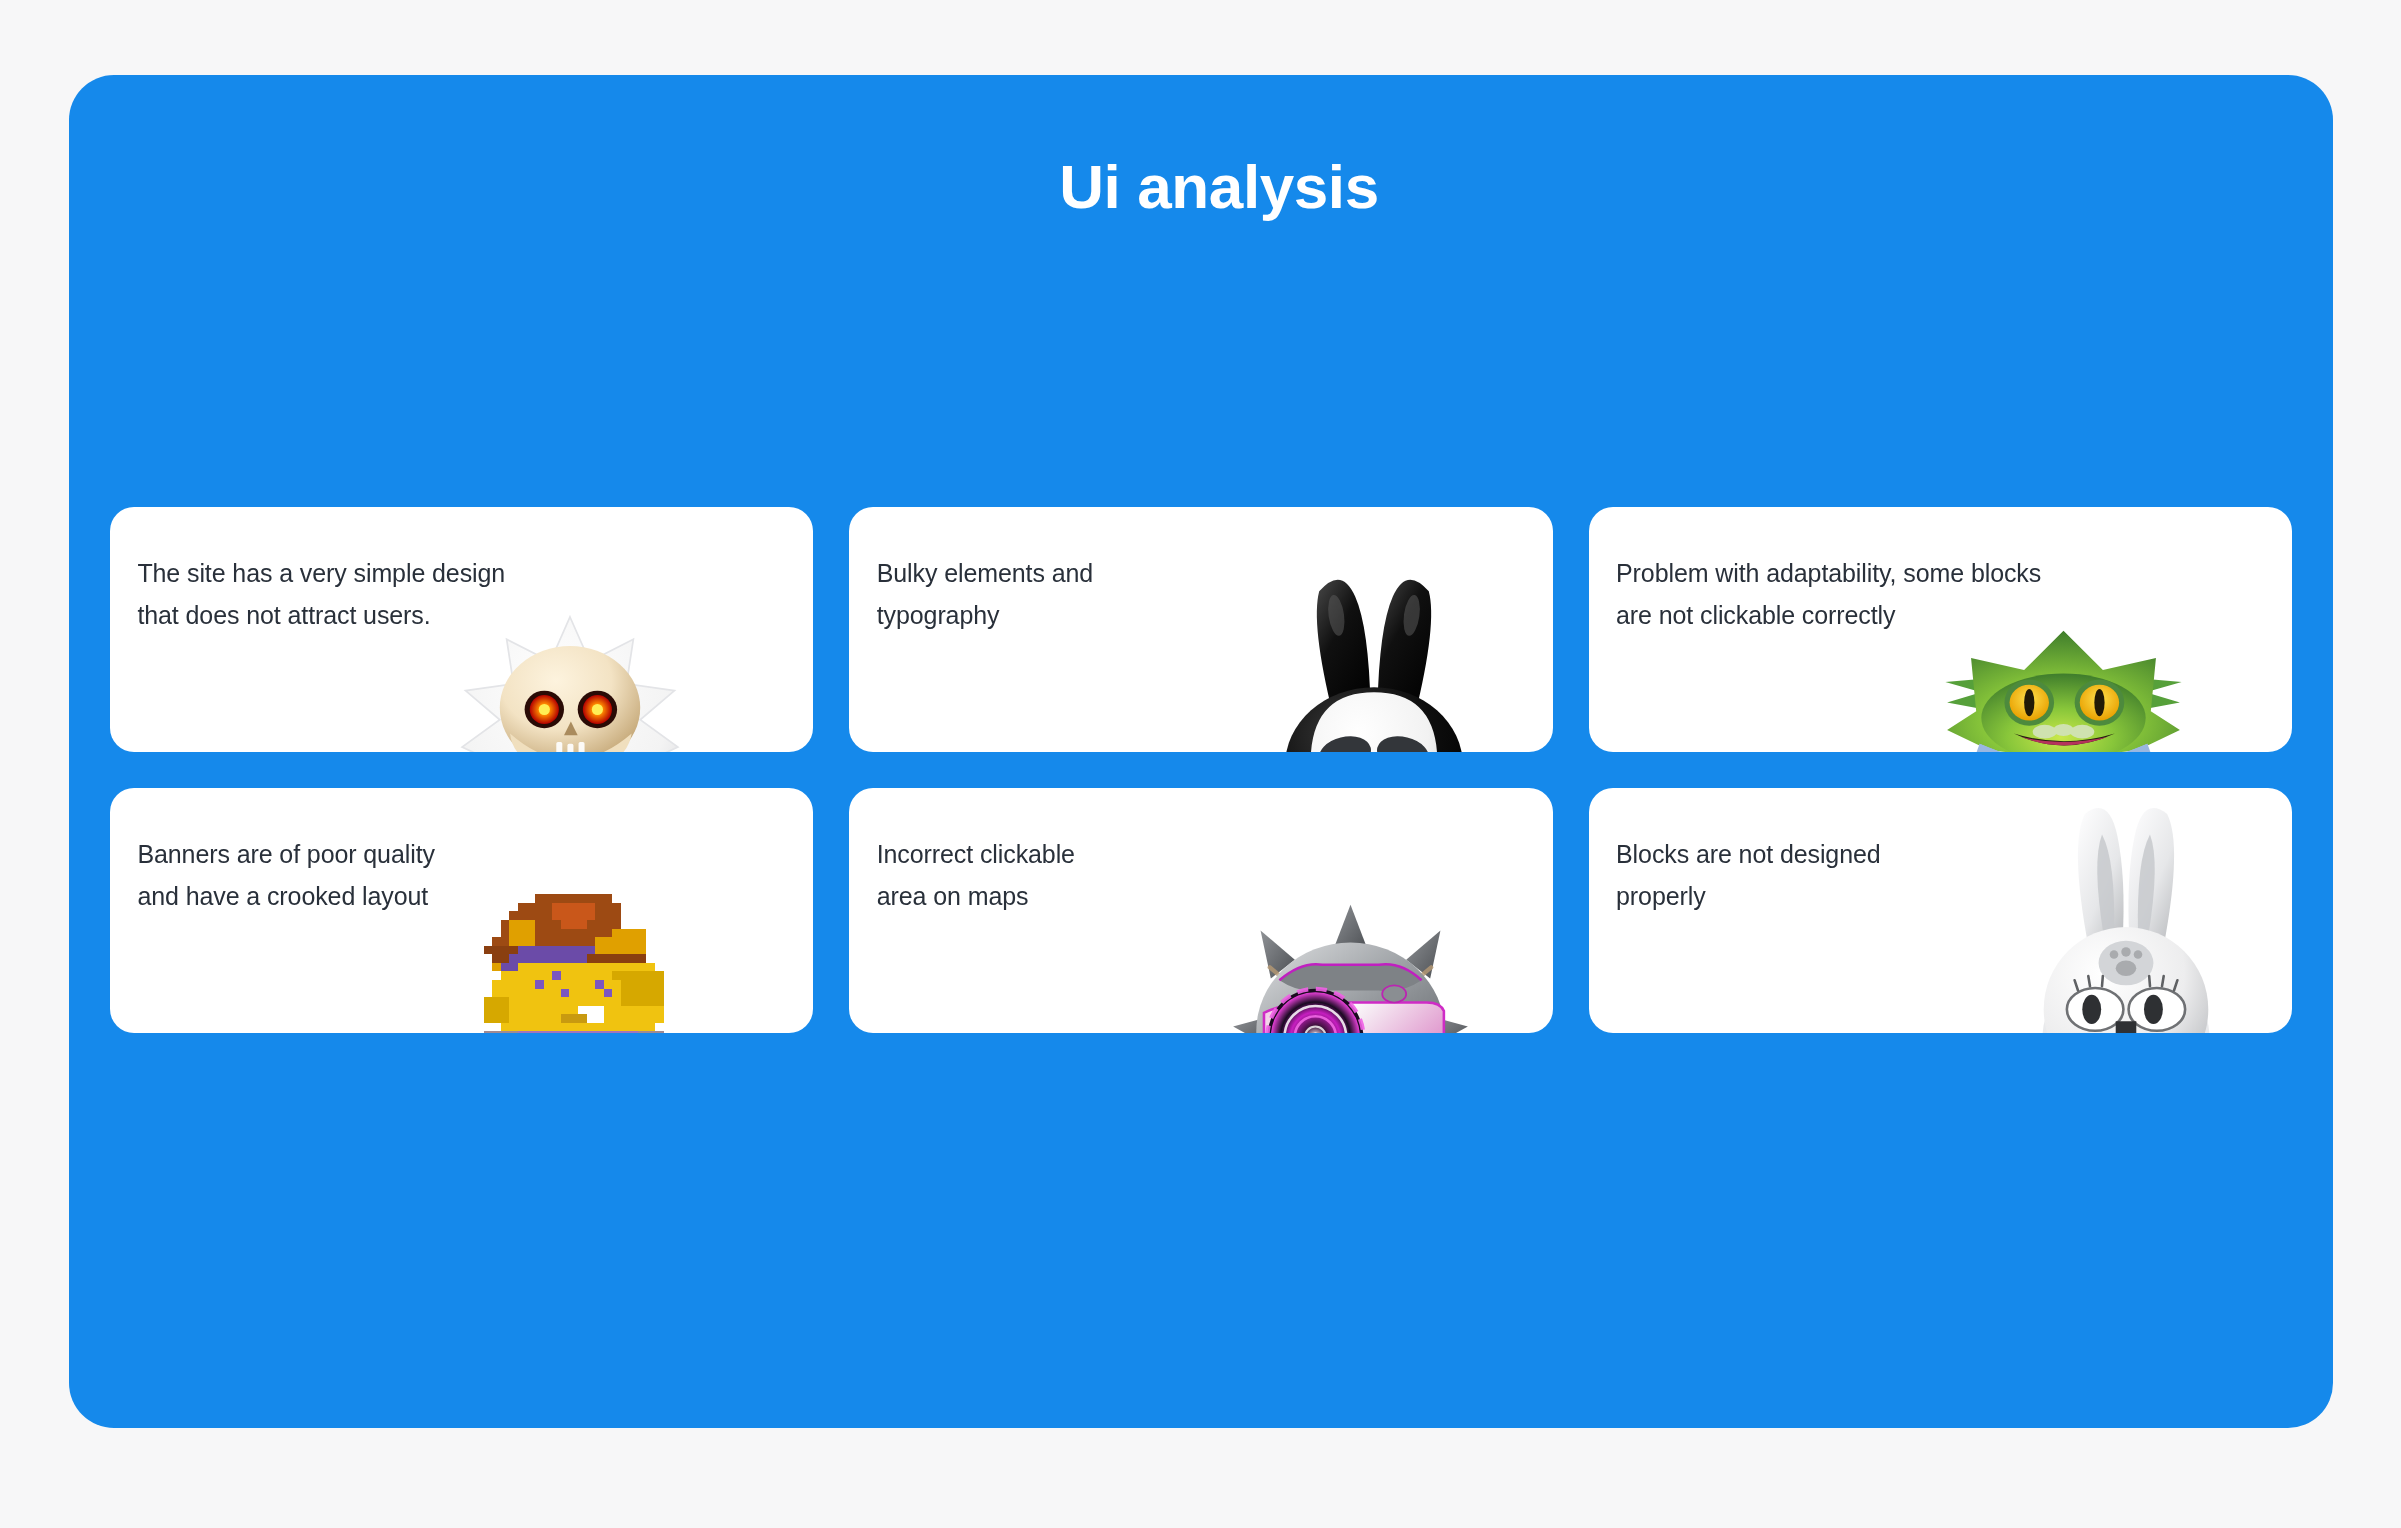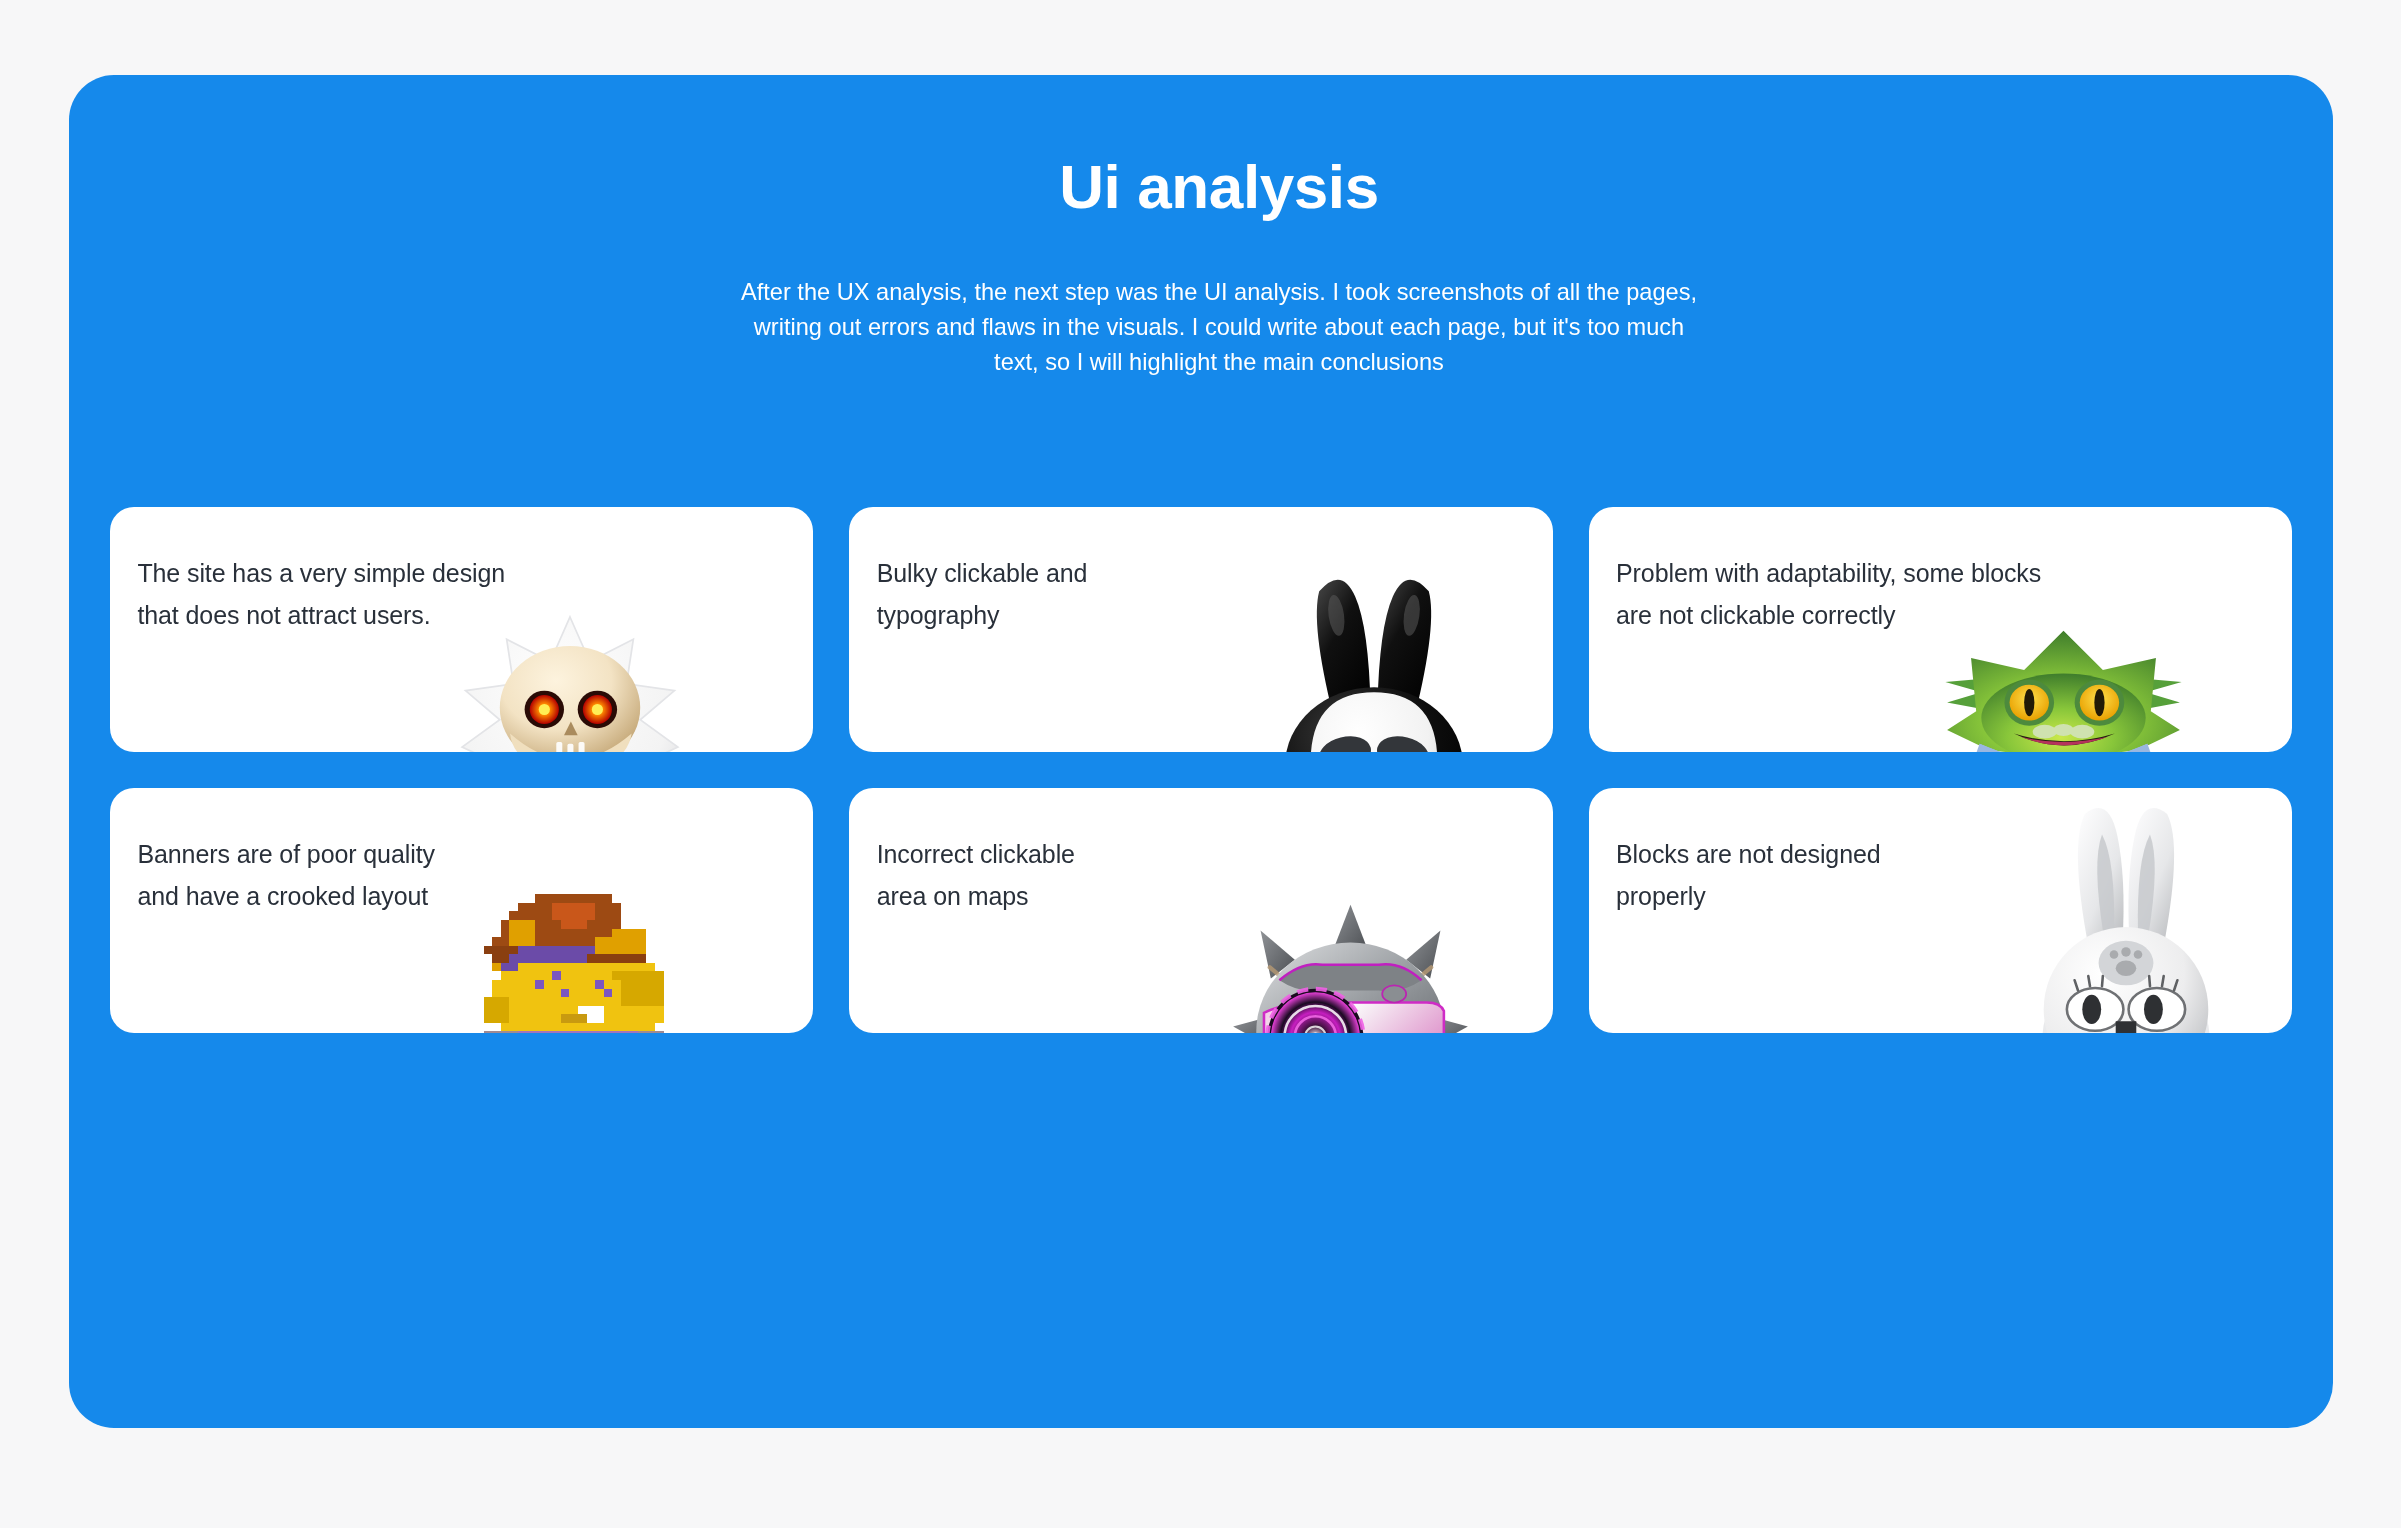--- a/index.html
+++ b/index.html
@@ -110,21 +110,20 @@
   .pixelated { image-rendering: pixelated; }
 </style>
 </head>
 <body>
 
 <div class="page">
   <div class="panel">
 
     <div class="header">
       <h1 class="page-title">Ui analysis</h1>
-      <p class="page-subtitle">After the UX analysis, the next step was the UI analysis. I took screenshots of all the pages, writing out errors and flaws in the visuals. I could write about each page, but it's too much text, so I will highlight the main conclusions</p>
     </div>
 
     <div class="card-grid">
 
       <div class="card">
         <div class="card-text">The site has a very simple design
 that does not attract users.</div>
         <div class="card-art art-skeleton">
           <svg viewBox="0 0 280 320" width="240" height="274">
             <defs>
@@ -195,21 +194,21 @@
 
             <g stroke="url(#skBone)" stroke-width="11" fill="none" stroke-linecap="round">
               <path d="M116 248 L105 290"></path>
               <path d="M164 248 L175 290"></path>
             </g>
           </svg>
         </div>
       </div>
 
       <div class="card">
-        <div class="card-text">Bulky clickable and
+        <div class="card-text">Bulky elements and
 typography</div>
         <div class="card-art art-blackbunny">
           <svg viewBox="0 0 320 330" width="274" height="283">
             <defs>
               <linearGradient id="bbEar" x1="0.2" y1="0" x2="0.9" y2="1">
                 <stop offset="0%" stop-color="#3c3c3c"></stop>
                 <stop offset="35%" stop-color="#101010"></stop>
                 <stop offset="100%" stop-color="#000000"></stop>
               </linearGradient>
               <radialGradient id="bbHead" cx="35%" cy="30%" r="80%">

